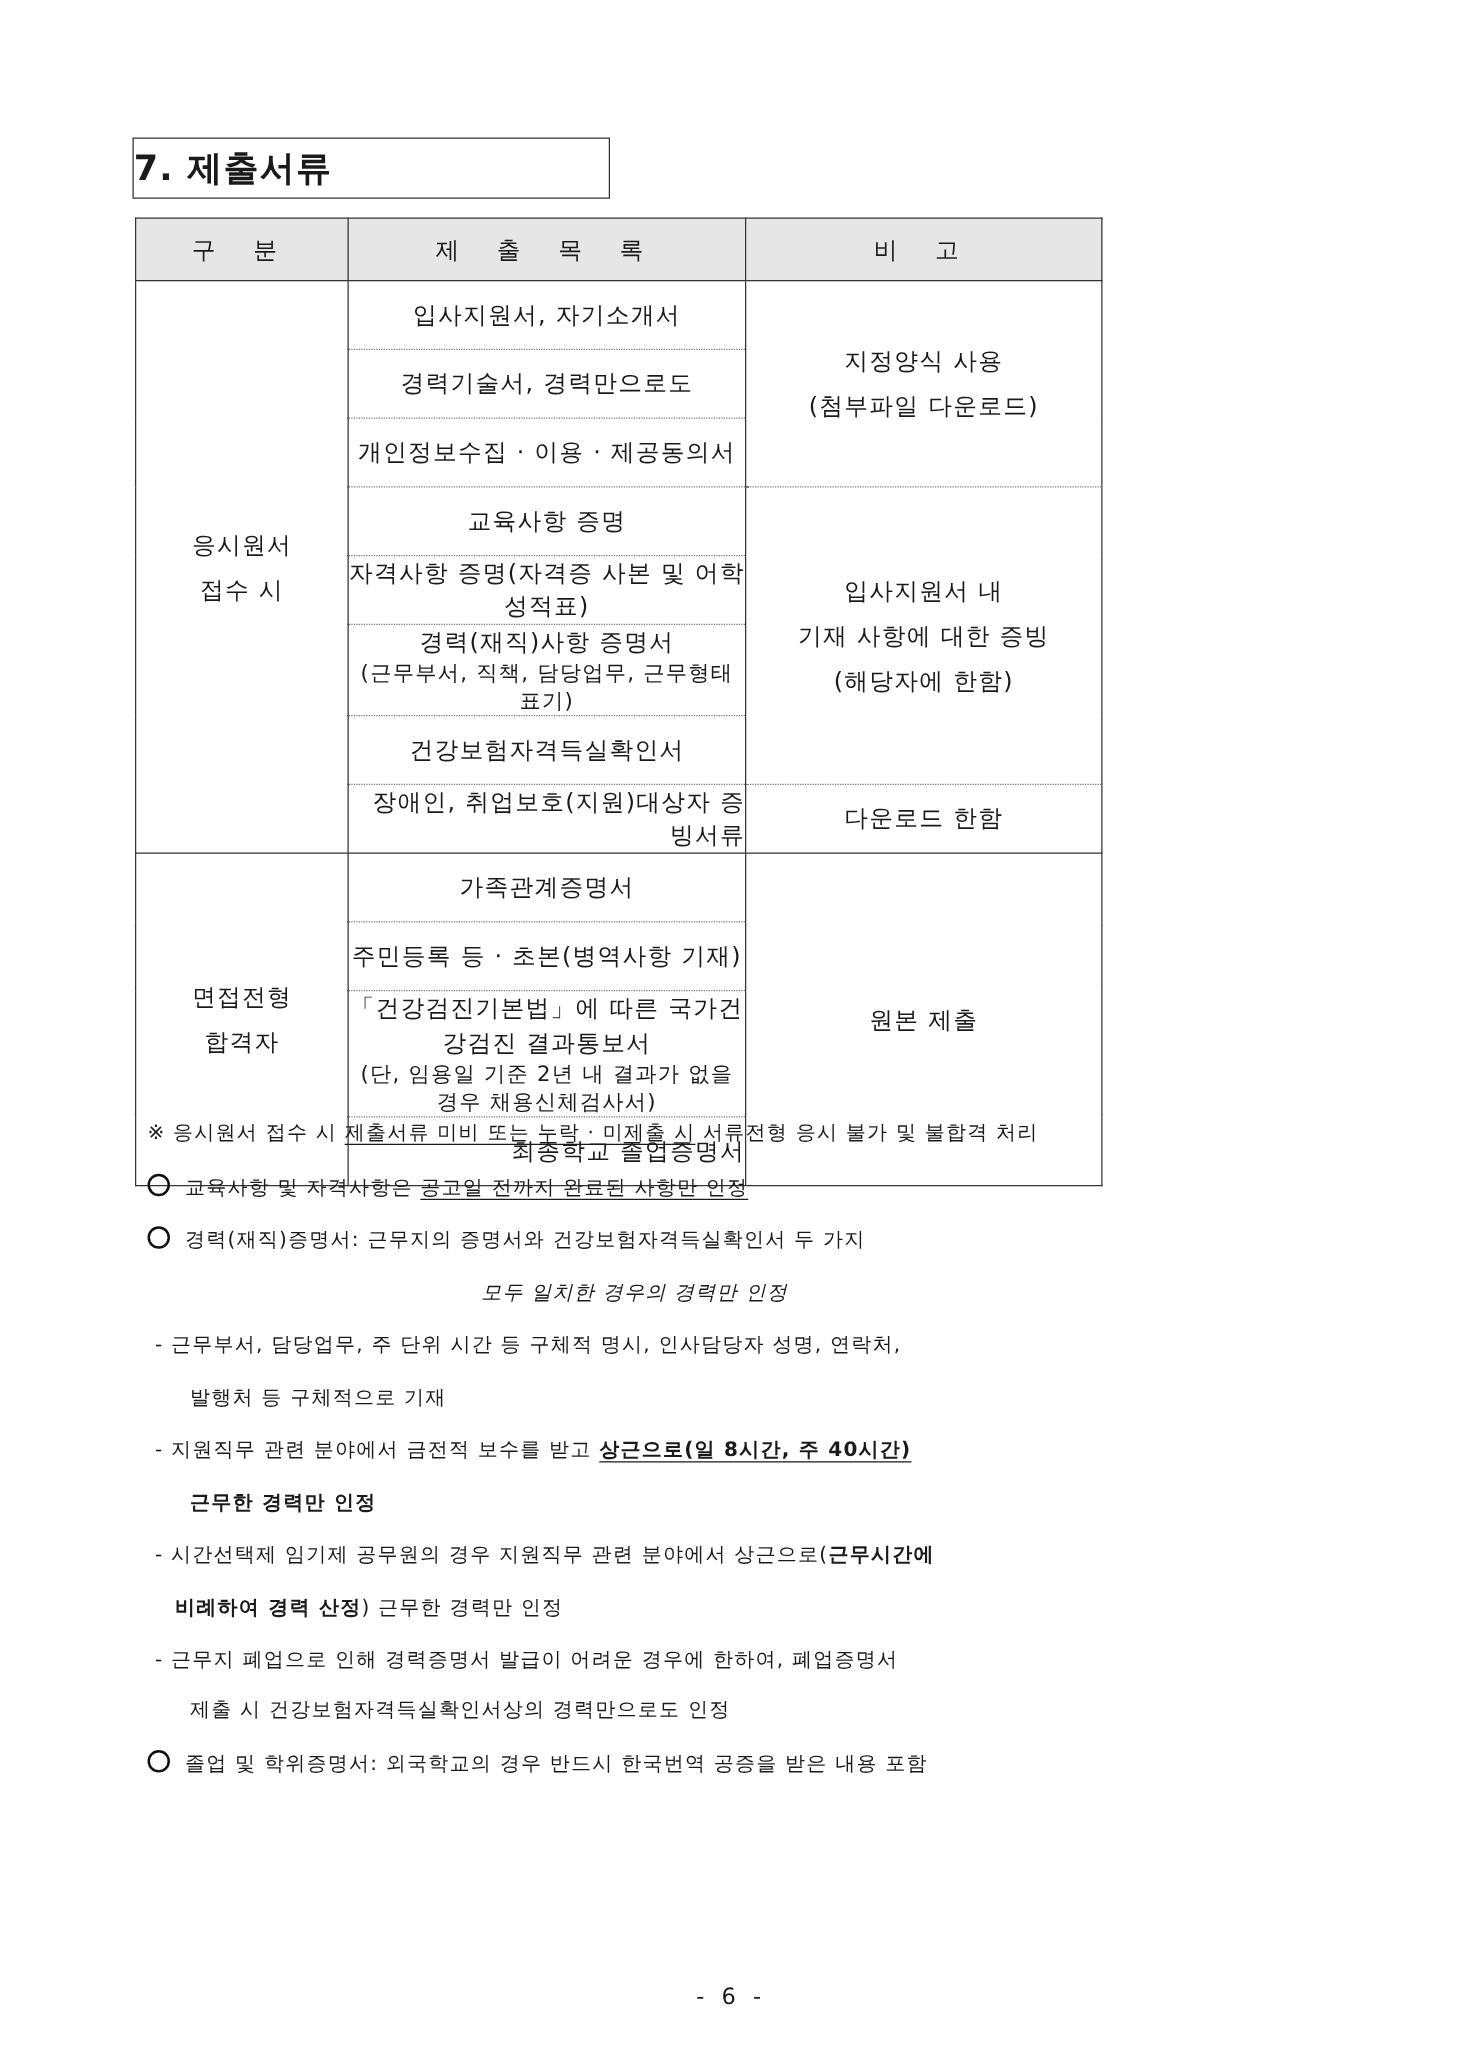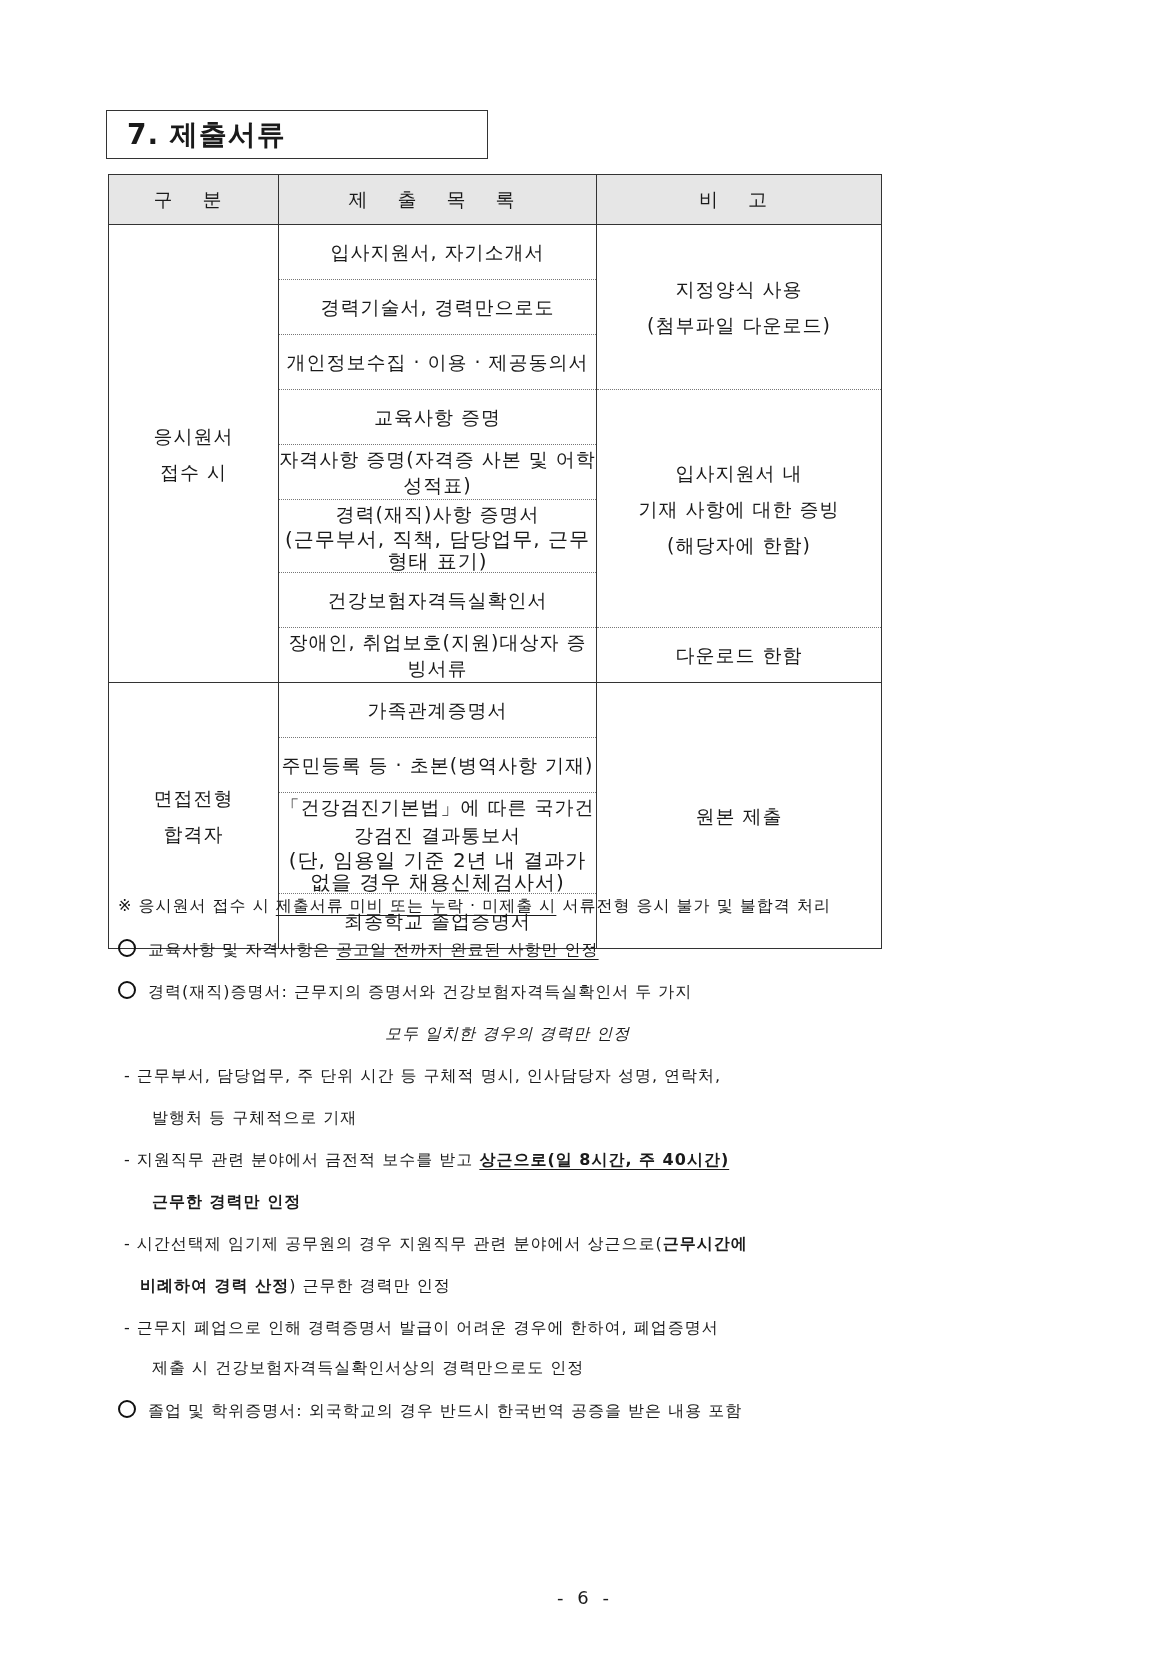--- a/index.html
+++ b/index.html
@@ -1,29 +1,29 @@
 <!DOCTYPE html>
 <html><head>
 <meta charset="utf-8">
 <style>
   html, body { margin: 0; padding: 0; background: #ffffff; }
   body { width: 1170px; height: 1654px; position: relative; font-family: "DejaVu Sans", sans-serif; color: #1a1a1a; overflow: hidden; }
-  .title-box { position: absolute; left: 106px; top: 110px; width: 382px; height: 49px; border: 1.5px solid #333; box-sizing: border-box; display: flex; align-items: center; padding-left: 20px; }
+  .title-box { position: absolute; left: 106px; top: 110px; width: 382px; height: 49px; border: 1.5px solid #333; box-sizing: border-box; display: flex; align-items: center; }
   .title-box span { font-size: 28px; font-weight: bold; letter-spacing: 1px; }
   table.docs { position: absolute; left: 108px; top: 174px; width: 774px; border-collapse: collapse; table-layout: fixed; font-size: 19px; }
   table.docs td, table.docs th { text-align: center; vertical-align: middle; padding: 0; }
   table.docs th { background: #e6e6e6; font-weight: normal; height: 49px; border: 1.5px solid #333; letter-spacing: 12px; font-size: 19px; }
   .col1 { width: 170px; }
   .col3 { width: 285px; }
   td.group { border-left: 1.5px solid #333; border-right: 1.5px solid #333; border-bottom: 1.5px solid #333; line-height: 36px; letter-spacing: 1px; }
   td.item { height: 54px; border-right: 1.5px solid #333; border-bottom: 1px dotted #777; letter-spacing: 1px; line-height: 26px; }
-  td.item.last { border-bottom: 1.5px solid #333; }
+  td.item.last { border-bottom: 1.5px solid #333; text-align: right; }
   td.note { border-right: 1.5px solid #333; border-bottom: 1px dotted #777; line-height: 36px; letter-spacing: 1px; }
   td.note.last { border-bottom: 1.5px solid #333; }
-  .sub { font-size: 20px; display: block; line-height: 22px; }
+  .sub { font-size: 17px; display: block; line-height: 22px; }
   .main-line { display: block; line-height: 28px; }
   .warn { font-size: 19px; letter-spacing: 0.5px; }
   .u { text-decoration: underline; text-underline-offset: 4px; }
   .b { font-weight: bold; }
   .line { position: absolute; font-size: 16px; letter-spacing: 1px; white-space: nowrap; }
   .circle { display: inline-block; width: 18px; height: 18px; border: 2px solid #111; border-radius: 50%; margin-right: 12px; vertical-align: -2px; box-sizing: border-box; }
   .page-num { position: absolute; left: 0; right: 0; top: 1587px; text-align: center; font-size: 18px; letter-spacing: 4px; }
 </style>
 </head>
 <body>

